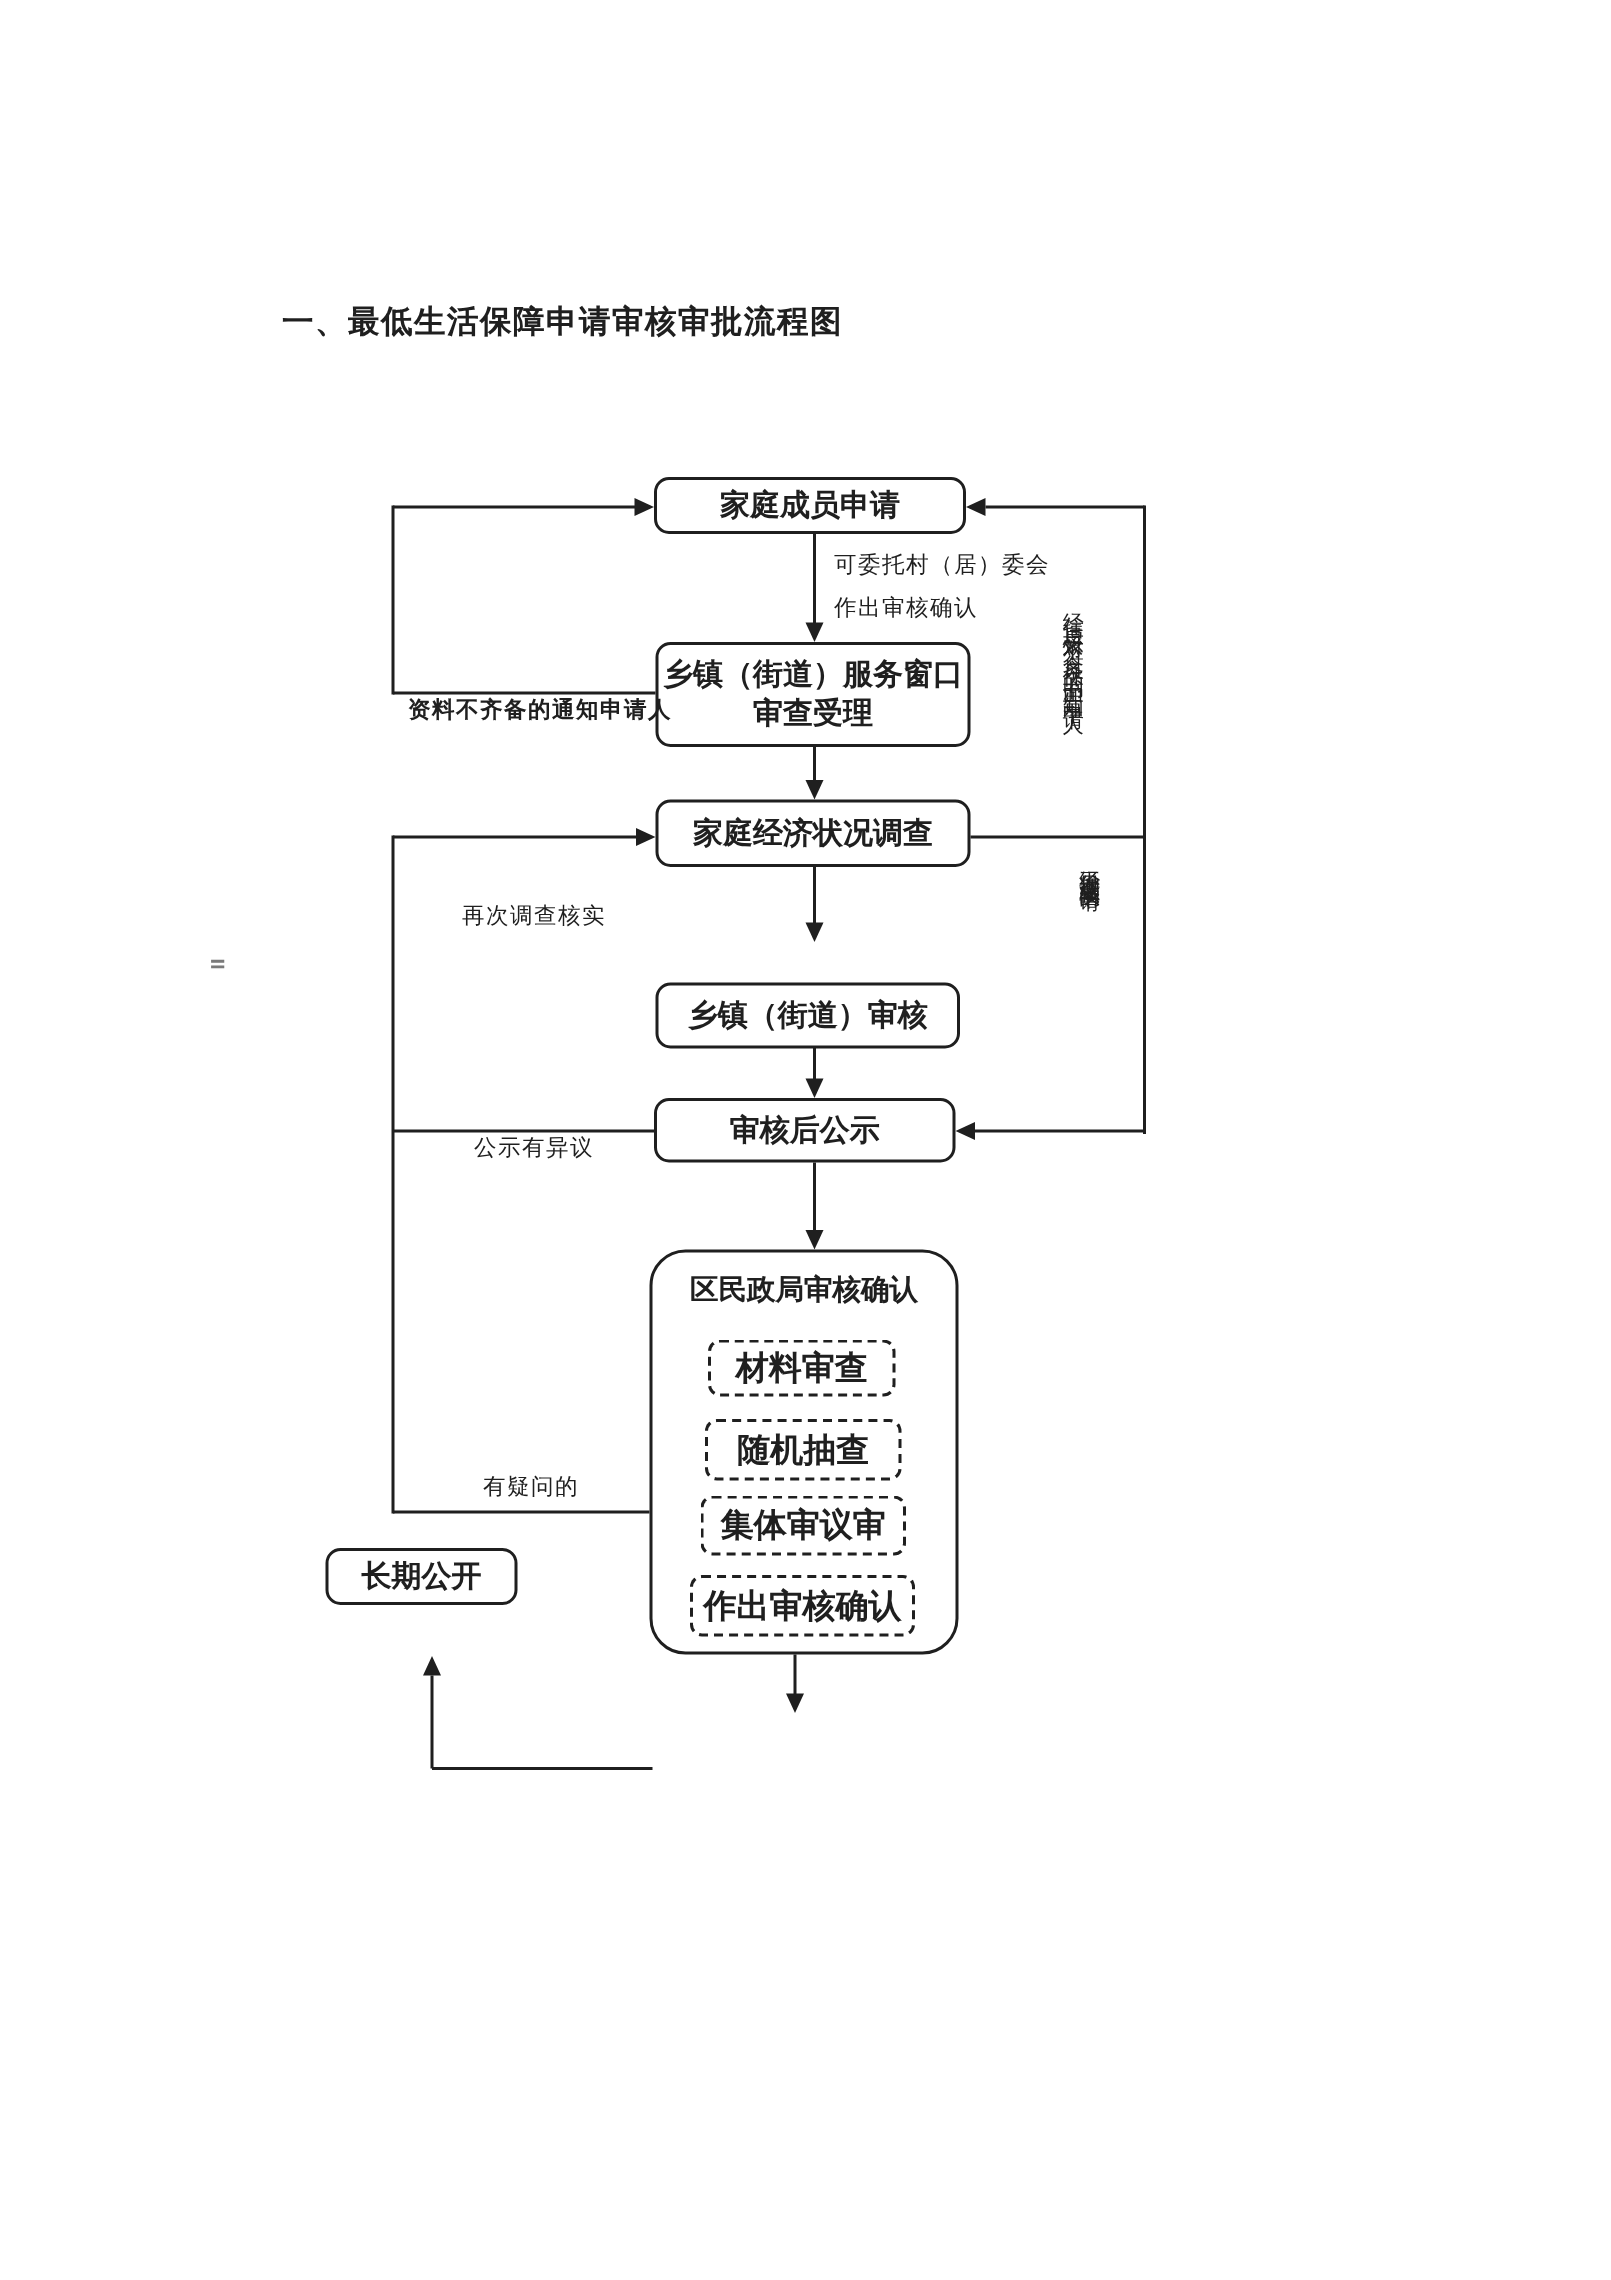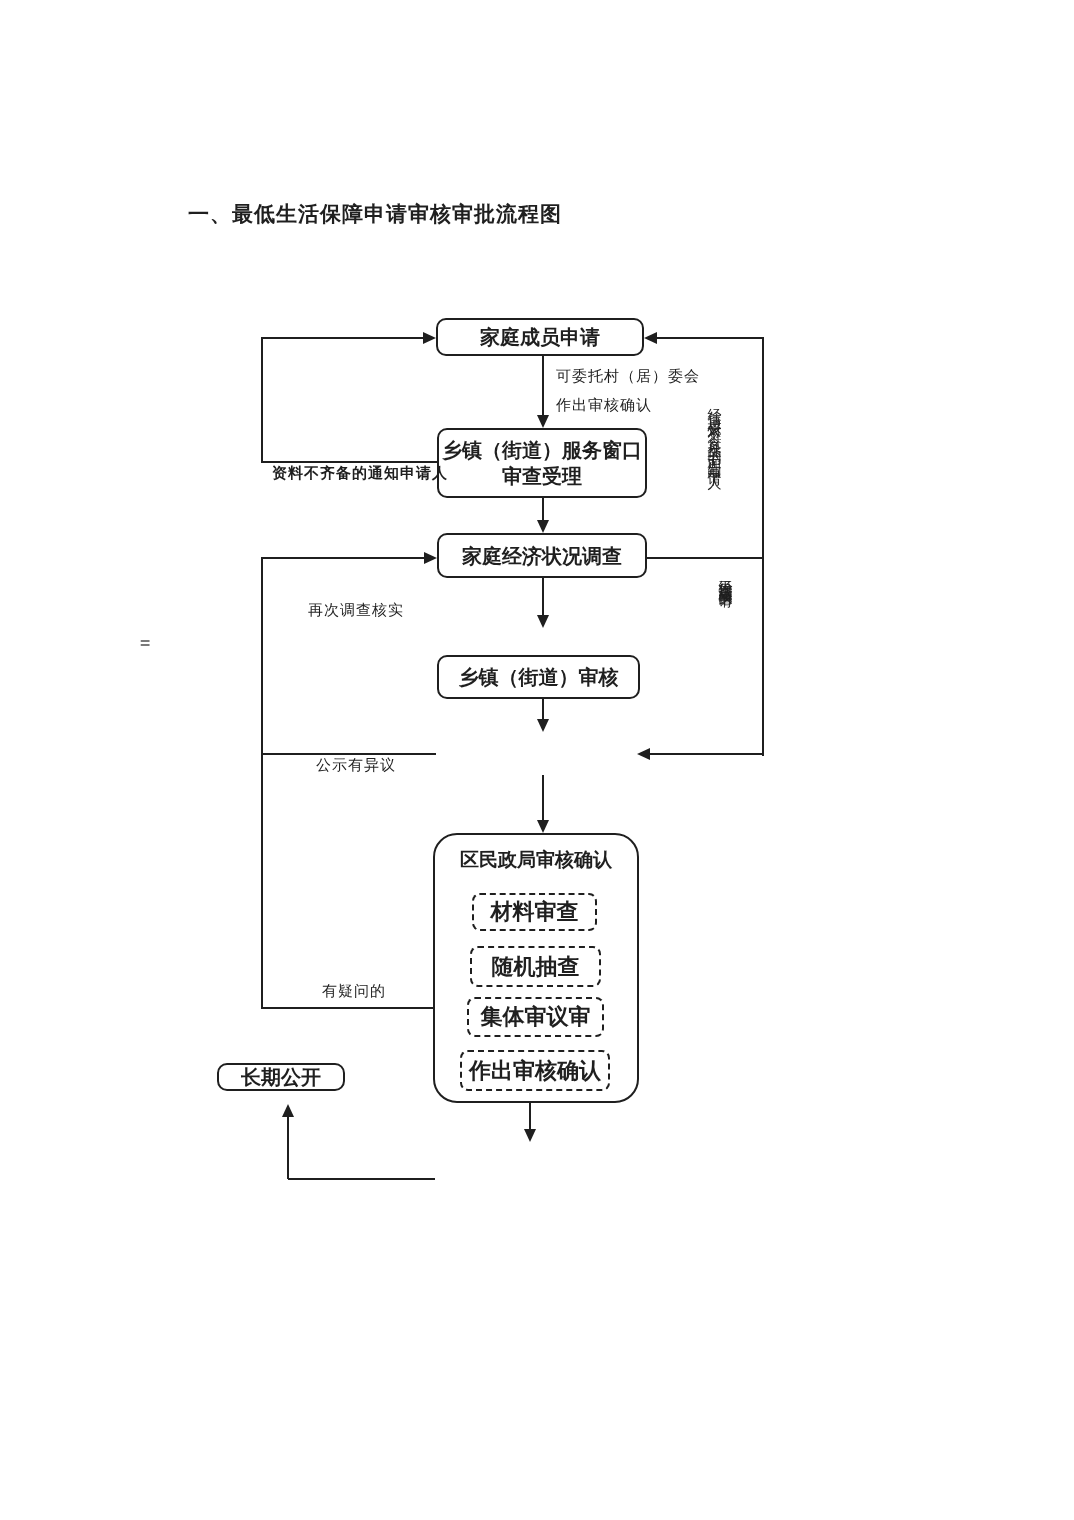--- a/index.html
+++ b/index.html
@@ -145,38 +145,41 @@
   </div>
 
   <div class="node" style="left:437px;top:533px;width:210px;height:45px;">
     <span>家庭经济状况调查</span>
   </div>
 
   <div class="node" style="left:437px;top:628px;width:203px;height:44px;margin-top:27px;">
     <span>乡镇（街道）审核</span>
   </div>
 
+  <div class="node" style="left:436px;top:732px;width:201px;height:43px;">
+    <span>审核后公示</span>
+  </div>
 
   <div class="bigbox" style="left:433px;top:833px;width:206px;height:270px;">
     <div class="bigbox-title">区民政局审核确认</div>
   </div>
   <div class="dashed" style="left:472px;top:893px;width:125px;height:38px;">
     <span>材料审查</span>
   </div>
   <div class="dashed" style="left:470px;top:946px;width:131px;height:41px;">
     <span>随机抽查</span>
   </div>
   <div class="dashed" style="left:467px;top:997px;width:137px;height:40px;">
     <span>集体审议审</span>
   </div>
   <div class="dashed" style="left:460px;top:1050px;width:150px;height:41px;">
     <span>作出审核确认</span>
   </div>
 
-  <div class="node" style="left:217px;top:1063px;width:128px;height:28px;">
+  <div class="node" style="left:217px;top:1032px;width:128px;height:38px;">
     <span>长期公开</span>
   </div>
 
 
   <div class="lbl" style="left:556px;top:367px;">可委托村（居）委会</div>
   <div class="lbl" style="left:556px;top:396px;">作出审核确认</div>
   <div class="lbl" style="left:272px;top:464px;font-weight:bold;">资料不齐备的通知申请人</div>
   <div class="lbl" style="left:308px;top:585px;margin-top:16px;">再次调查核实</div>
   <div class="lbl" style="left:316px;top:756px;">公示有异议</div>
   <div class="lbl" style="left:322px;top:982px;">有疑问的</div>

